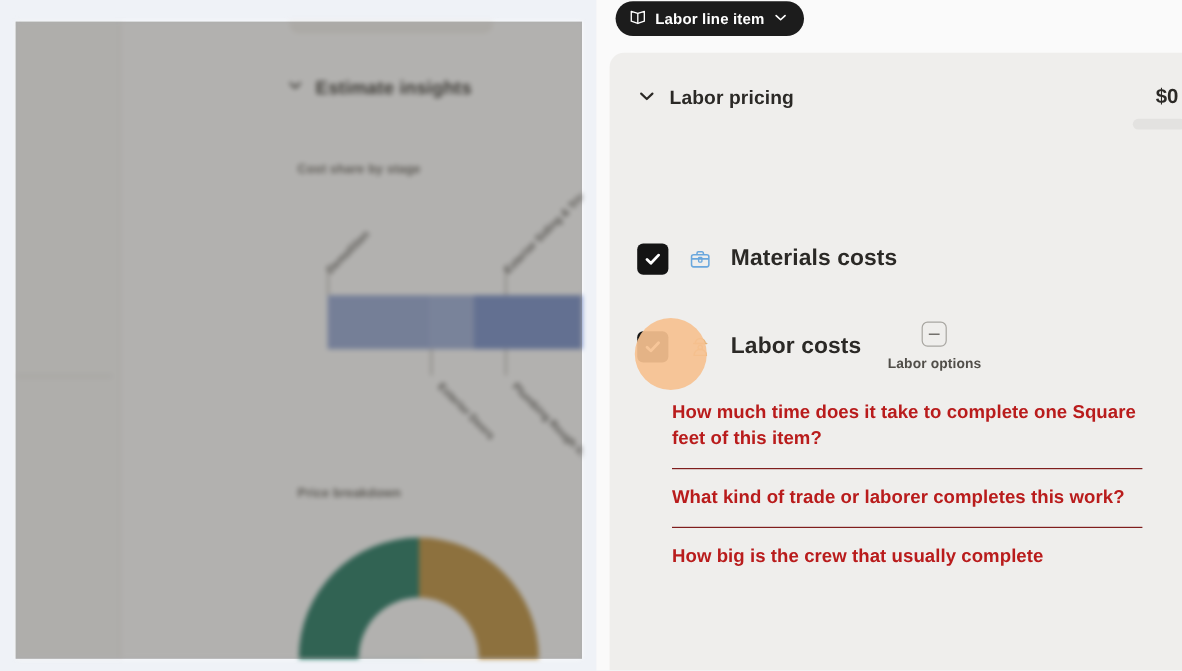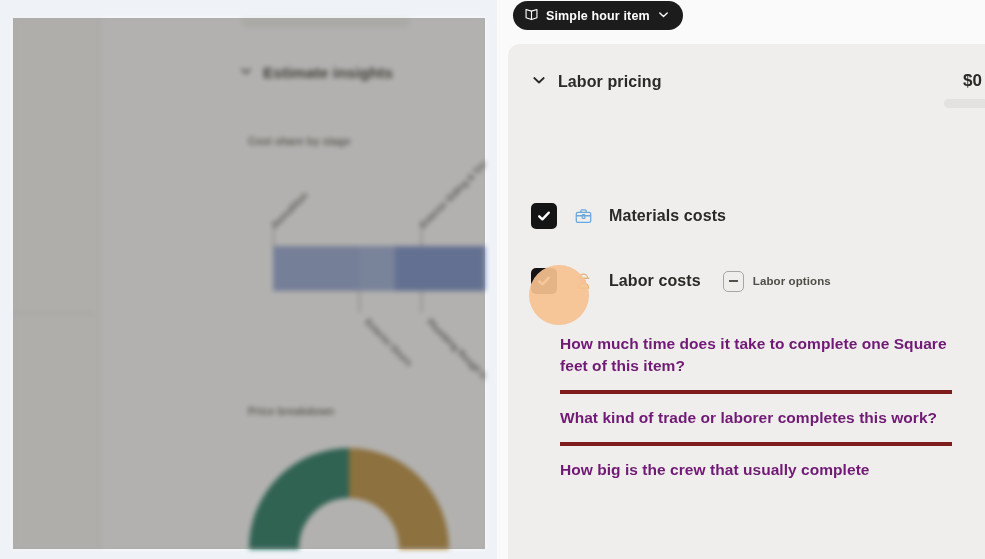--- a/index.html
+++ b/index.html
@@ -222,31 +222,32 @@
     align-items: center;
     justify-content: center;
     flex: none;
   }
   .cost-icon {
     width: 20px; height: 20px;
     display: flex; align-items: center; justify-content: center;
     flex: none;
   }
   .cost-label {
-    font-size: 16px;
+    font-size: 19px;
     font-weight: 700;
     color: #2b2926;
     letter-spacing: .1px;
     white-space: nowrap;
   }
   .opt-btn {
     display: flex;
     align-items: center;
     gap: 9px;
     margin-left: 6px;
+    flex-direction: column;
   }
   .opt-sq {
     width: 21px; height: 21px;
     border: 1.3px solid #a8a6a1;
     border-radius: 5px;
     display: flex;
     align-items: center;
     justify-content: center;
     flex: none;
   }
@@ -268,25 +269,25 @@
     position: absolute;
     left: 52px; top: 276px;
     right: -10px;
   }
   .qitem {
     position: relative;
     padding: 13px 0 13px 0;
     font-size: 15.5px;
     font-weight: 700;
     line-height: 1.42;
-    color: #701a75;
+    color: #b91c1c;
     letter-spacing: .05px;
     max-width: 392px;
   }
-  .qitem + .qitem { border-top: 4px solid #7f1d1d; }
+  .qitem + .qitem { border-top: 1px solid #7f1d1d; }
 
   
   .cursor-dot {
     position: absolute;
     left: 529px; top: 265px;
     width: 60px; height: 60px;
     border-radius: 50%;
     background: #f6c190;
     opacity: .92;
     pointer-events: none;
@@ -351,21 +352,21 @@
   <div class="modal">
     <div class="modal-inner">
 
       <div class="type-badge">
         <span>
           <svg width="15" height="15" viewBox="0 0 16 16">
             <path d="M8 4.4 L2.2 2.6 V11.4 L8 13.4 L13.8 11.4 V2.6 Z" fill="none" stroke="#ffffff" stroke-width="1.2" stroke-linejoin="round"></path>
             <path d="M8 4.4 V13.4" fill="none" stroke="#ffffff" stroke-width="1.2"></path>
           </svg>
         </span>
-        <span>Simple hour item</span>
+        <span>Labor line item</span>
         <span>
           <svg width="13" height="13" viewBox="0 0 14 14">
             <path d="M3 5.4 L7 9.1 L11 5.4" fill="none" stroke="#ffffff" stroke-width="1.5" stroke-linecap="round" stroke-linejoin="round"></path>
           </svg>
         </span>
       </div>
 
       <div class="card">
 
         <div class="section-head">

